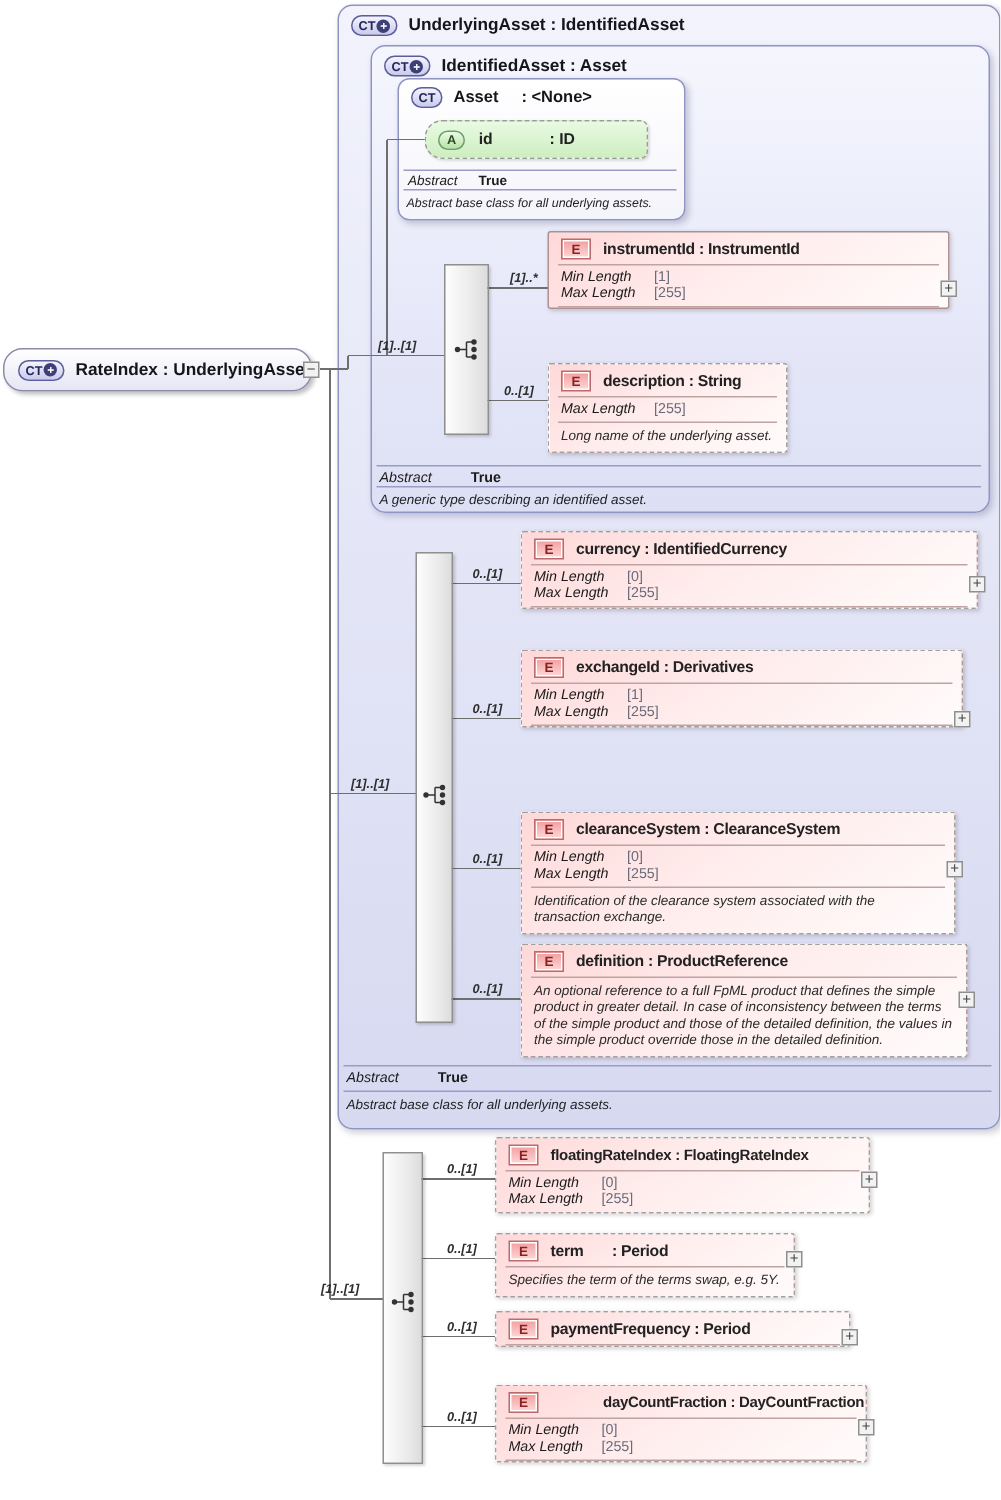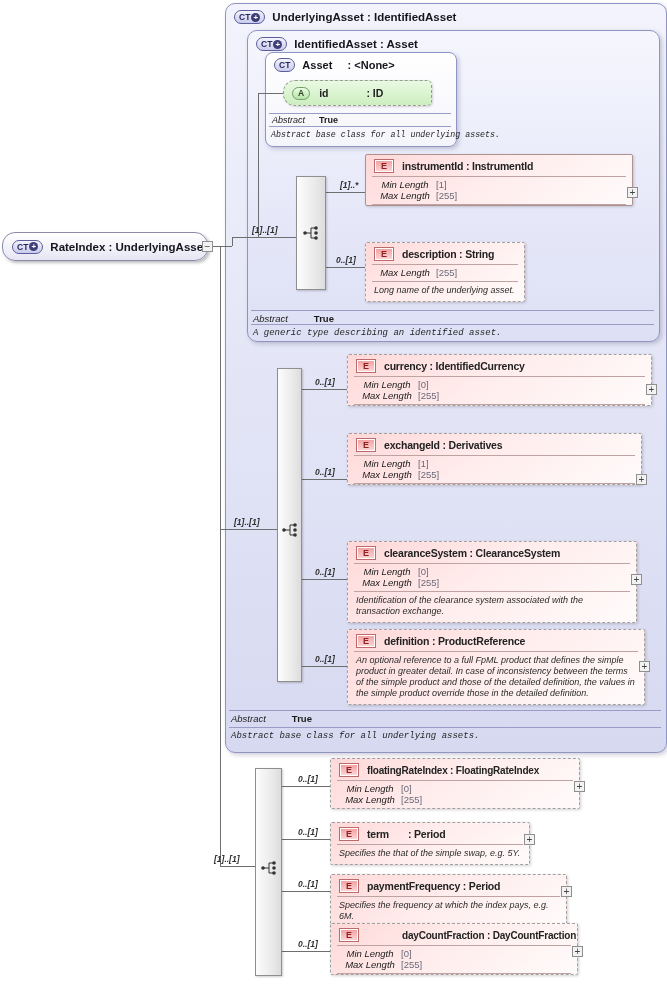--- a/index.html
+++ b/index.html
@@ -26,21 +26,21 @@
        box-shadow:inset 0 0 0 1px #fff;padding:0 6px;font-size:9px;font-weight:bold;color:#8c1f1f;
        line-height:12px;}
   
   .el{position:absolute;z-index:3;border:1px solid #b09090;border-radius:2px;
       background:linear-gradient(145deg,#ffd8d8 0%,#ffecec 45%,#fffbfb 100%);
       box-shadow:1px 1px 3px rgba(0,0,0,.18);}
   .el.opt{border:1px dashed #a0a0a0;}
   .el-h{display:flex;align-items:center;gap:8px;padding:4px 8px 3px 8px;}
   .el-t{font-weight:bold;font-size:10.5px;letter-spacing:-0.2px;color:#222;white-space:pre;}
   .sep{border-top:1px solid #bfa3a3;margin:0 6px;}
-  .facets{padding:2px 8px 3px 8px;text-align:center;}
+  .facets{padding:2px 8px 3px 8px;}
   .fr{display:flex;font-size:9.5px;line-height:11px;}
   .fl{font-style:italic;width:62px;color:#1a1a1a;}
   .fv{color:#6a6a7a;}
   .el-d{padding:3px 8px 5px 8px;font-style:italic;font-size:9px;line-height:1.22;color:#2a2a2a;}
   
   .attr{position:absolute;z-index:3;border:1px dashed #9a9a9a;border-radius:12px 5px 5px 12px;
         background:linear-gradient(180deg,#e9fae2 0%,#cdeec0 100%);display:flex;align-items:center;
         gap:9px;padding:0 8px;box-shadow:1px 1px 2px rgba(0,0,0,.15);}
   .attr-t{font-weight:bold;font-size:10.5px;white-space:pre;color:#222;}
   
@@ -56,21 +56,21 @@
   
   .plusbox,.minusbox{position:absolute;z-index:4;width:11px;height:11px;border:1px solid #8f8f8f;
        background:#f2f2f2;color:#444;font-size:10px;line-height:10px;text-align:center;
        box-sizing:border-box;cursor:pointer;}
   .card{position:absolute;z-index:4;font-size:8.5px;font-style:italic;font-weight:bold;color:#2e2e2e;
         white-space:nowrap;}
   .hl{position:absolute;z-index:2;border-top:1px solid #9a9cc6;height:0;}
   .ab{position:absolute;z-index:2;font-size:9.5px;display:flex;}
   .ab .l{font-style:italic;}
   .ab .v{font-weight:bold;margin-left:26px;}
-  .note{position:absolute;z-index:2;font-style:italic;font-size:9px;color:#1f1f1f;white-space:nowrap;font-family:Liberation Mono, monospace;}
+  .note{position:absolute;z-index:2;font-style:italic;font-size:9px;color:#1f1f1f;white-space:nowrap;}
   svg.wires{position:absolute;left:0;top:0;z-index:2;}
   svg.wires line{stroke:#6e6e6e;stroke-width:1;shape-rendering:crispEdges;}
 </style>
 </head>
 <body>
 
 <div class="stage">
 
   <div class="ct-box ct-ua" style="left:225px;top:3px;width:440px;height:748px;">
     <div class="ct-h">
@@ -336,31 +336,30 @@
     </div>
   </div>
   <div class="plusbox" style="left:574px;top:781px;">+</div>
 
   <div class="el opt" style="left:330px;top:822px;width:198px;">
     <div class="el-h">
         <span class="b-e">E</span>
         <span class="el-t">term       : Period</span>
       </div>
     <div class="sep"></div>
-    <div class="el-d">Specifies the that of the simple swap, e.g. 5Y.</div>
+    <div class="el-d">Specifies the term of the terms swap, e.g. 5Y.</div>
   </div>
   <div class="plusbox" style="left:524px;top:834px;">+</div>
 
   <div class="el opt" style="left:330px;top:874px;width:235px;">
     <div class="el-h">
         <span class="b-e">E</span>
         <span class="el-t">paymentFrequency : Period</span>
       </div>
     <div class="sep"></div>
-    <div class="el-d">Specifies the frequency at which the index pays, e.g. 6M.</div>
   </div>
   <div class="plusbox" style="left:561px;top:886px;">+</div>
 
   <div class="el opt" style="left:330px;top:923px;width:246px;">
     <div class="el-h">
         <span class="b-e">E</span>
         <span class="el-t" style="font-size:10px;margin-left:35px;">dayCountFraction : DayCountFraction</span>
       </div>
     <div class="sep"></div>
     <div class="facets">

